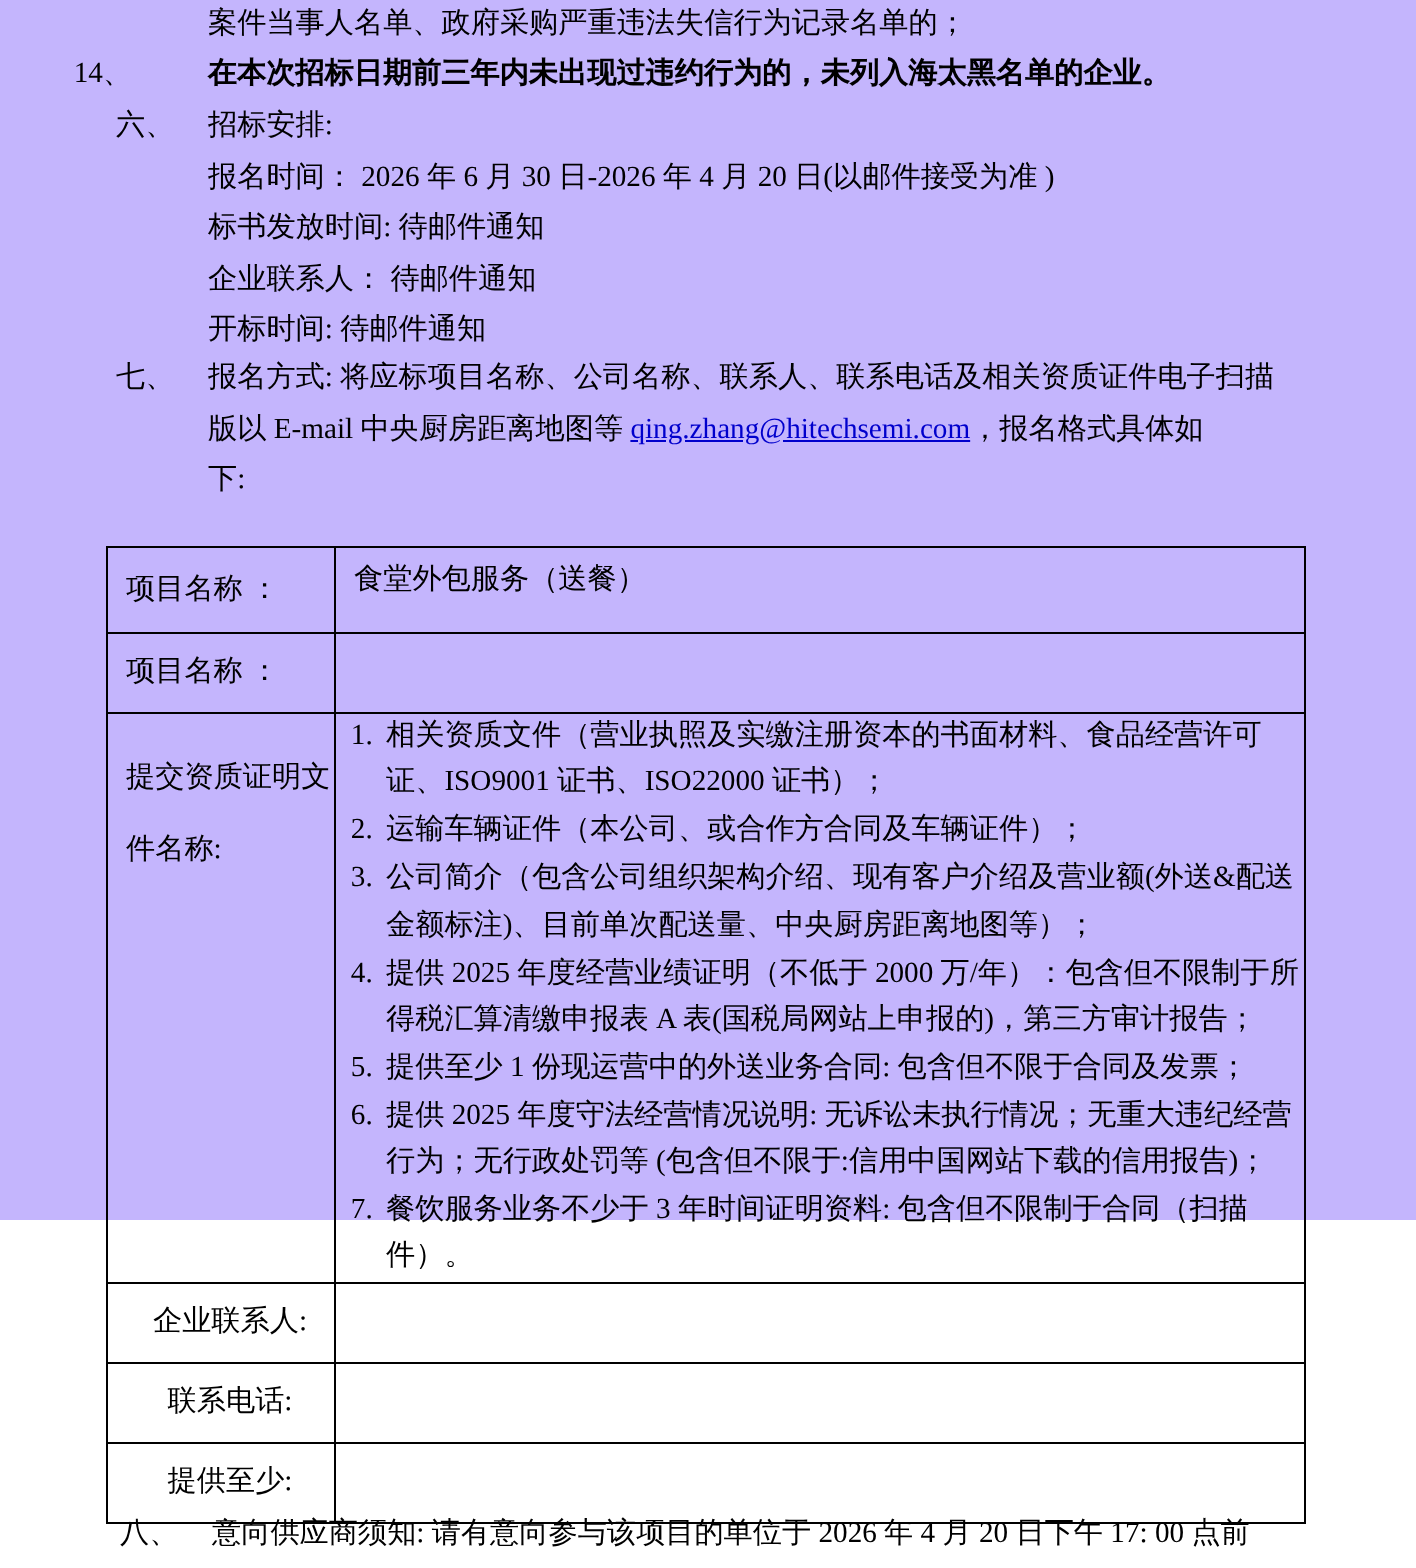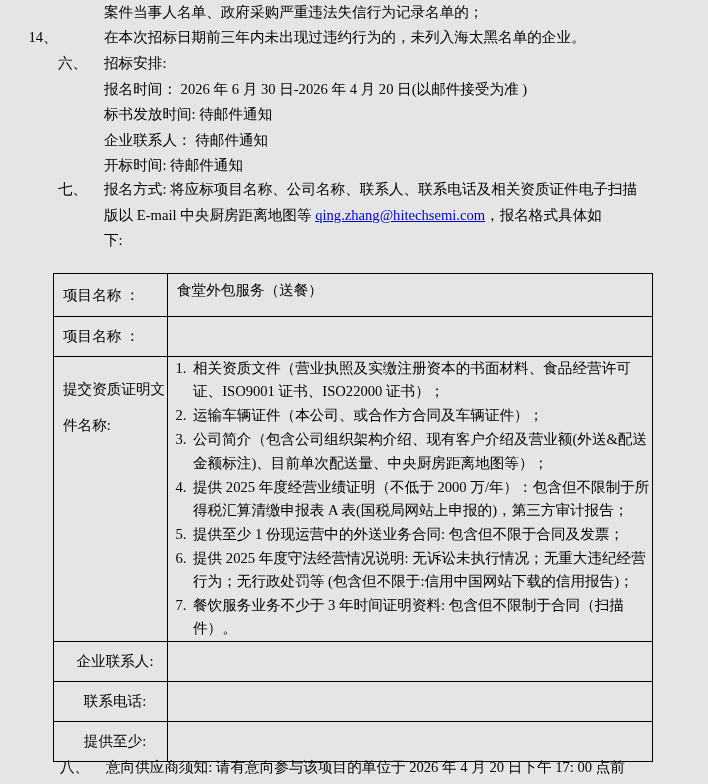--- a/index.html
+++ b/index.html
@@ -11,22 +11,22 @@
     width: 708px;
     height: 784px;
     overflow: hidden;
     font-family: "Liberation Serif", "DejaVu Serif", serif;
     color: #000000;
     -webkit-font-smoothing: none;
   }
   .page {
     position: relative;
     width: 708px;
-    height: 784px;
-    background: #e5e5e5;
+    height: 610px;
+    background: #c4b5fd;
   }
 
   
   .lines {
     position: absolute;
     left: 0;
     top: 0;
     width: 708px;
   }
   .row {
@@ -39,21 +39,21 @@
   .marker {
     flex: 0 0 auto;
     text-align: left;
   }
   .body-text {
     flex: 1 1 auto;
   }
 
   
   .ind-marker { width: 46px; margin-left: 58px; }
-  .ind-marker-num { width: 46px; margin-left: 20px; text-align: center; }
+  .ind-marker-num { width: 46px; margin-left: 20px; text-align: right; }
   .txt-indent { margin-left: 104px; }
 
   .cont { margin-left: 104px; }
 
   
   .mail-link {
     color: #0000cc;
     text-decoration: underline;
   }
 
@@ -114,21 +114,21 @@
   <div class="lines" style="top:0px;">
     <div class="row">
       <div class="marker" style="width:0;margin-left:0;"></div>
       <div class="body-text txt-indent">案件当事人名单、政府采购严重违法失信行为记录名单的；</div>
     </div>
   </div>
 
   <div class="lines" style="top:25px;">
     <div class="row">
       <div class="marker ind-marker-num">14、</div>
-      <div class="body-text" style="margin-left:38px;">在本次招标日期前三年内未出现过违约行为的，未列入海太黑名单的企业。</div>
+      <div class="body-text" style="margin-left:38px;font-weight:bold;">在本次招标日期前三年内未出现过违约行为的，未列入海太黑名单的企业。</div>
     </div>
   </div>
 
   <div class="lines" style="top:51px;">
     <div class="row">
       <div class="marker ind-marker">六、</div>
       <div class="body-text">招标安排:</div>
     </div>
     <div class="row">
       <div class="body-text cont">报名时间： 2026 年 6 月 30 日-2026 年 4 月 20 日(以邮件接受为准 )</div>

